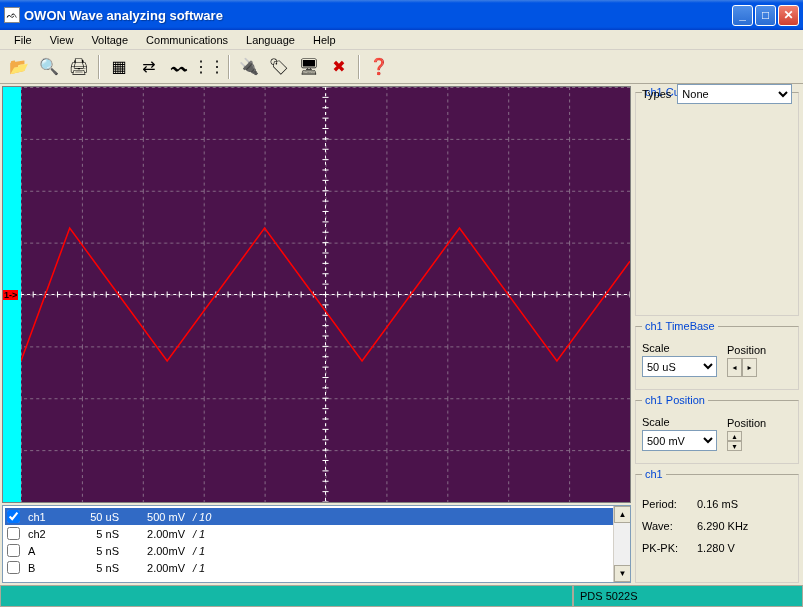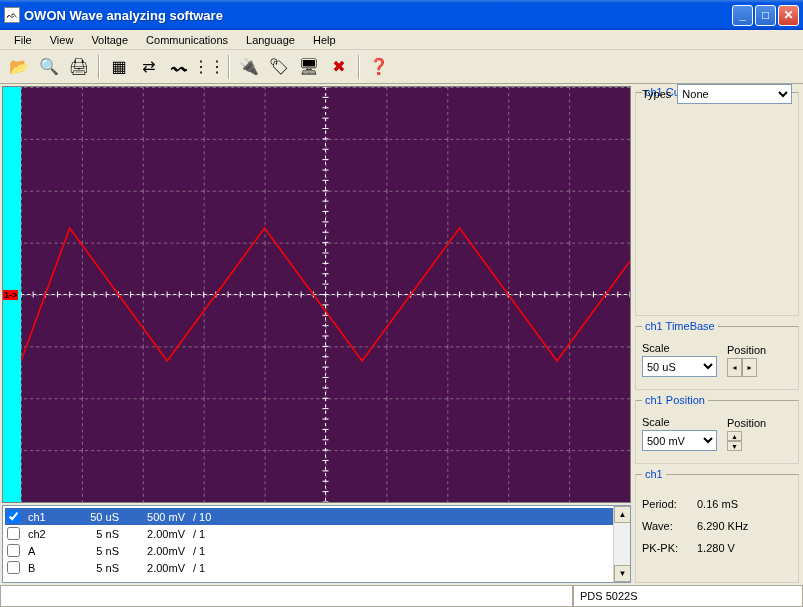--- a/index.html
+++ b/index.html
@@ -24,21 +24,21 @@
 .gridarea { position: absolute; left: 18px; right: 0; top: 0; bottom: 0; background: #4b134b; }
 .gridarea svg { width: 100%; height: 100%; display: block; }
 .chlist { height: 78px; background: #fff; border: 1px solid #7f9db9; overflow: hidden; position: relative; }
 .chlist-inner { padding: 2px; }
 .chrow { display: flex; align-items: center; height: 17px; padding: 0 2px; font-family: "MS Sans Serif", sans-serif; font-size: 11px; gap: 4px; }
 .chrow.sel { background: #316ac5; color: white; }
 .chrow input[type=checkbox] { margin-right: 4px; }
 .chrow .c1 { width: 40px; }
 .chrow .c2 { width: 55px; text-align: right; padding-right: 8px; }
 .chrow .c3 { width: 58px; text-align: right; padding-right: 4px; }
-.chrow .c4 { width: 40px; }
+.chrow .c4 { width: 40px; font-style: italic; }
 .scrollbar { position: absolute; right: 0; top: 0; width: 17px; height: 100%; background: #f0f0f0; border-left: 1px solid #d4d0c8; }
 .sbtn { width: 17px; height: 17px; background: #ece9d8; border: 1px solid #aca899; display: flex; align-items: center; justify-content: center; font-size: 8px; cursor: pointer; }
 .sbtn.dn { position: absolute; bottom: 0; }
 .rightcol { width: 170px; padding: 2px 4px 2px 2px; display: flex; flex-direction: column; gap: 4px; }
 fieldset { border: 1px solid #d4d0c8; border-top-color: #aca899; padding: 8px 6px 6px 6px; background: #ece9d8; }
 fieldset legend { color: #0046d5; font-size: 11px; padding: 0 3px; }
 .cursor-fs { height: 230px; position: relative; }
 .cursor-row { position: absolute; bottom: 8px; left: 6px; right: 6px; display: flex; align-items: center; gap: 6px; }
 .cursor-row label { font-size: 11px; }
 .cursor-row select { flex: 1; font-size: 11px; height: 20px; border: 1px solid #7f9db9; background: white; }
@@ -47,21 +47,21 @@
 .ctrl-col { display: flex; flex-direction: column; gap: 2px; }
 .ctrl-col label { font-size: 11px; }
 .ctrl-col select { font-size: 11px; height: 21px; width: 75px; border: 1px solid #7f9db9; background: white; }
 .spinpair { display: flex; }
 .spinbtn { width: 15px; height: 19px; background: #ece9d8; border: 1px solid #aca899; font-size: 8px; display: flex; align-items: center; justify-content: center; cursor: pointer; }
 .spinv { display: flex; flex-direction: column; }
 .spinv .spinbtn { height: 10px; width: 15px; }
 .stats-fs { flex: 1; }
 .stat-row { display: flex; margin: 10px 0; }
 .stat-row .k { width: 55px; }
-.statusbar { height: 22px; background: #ffffff; border-top: 1px solid #aca899; display: flex; }
+.statusbar { height: 22px; background: #14b8a6; border-top: 1px solid #aca899; display: flex; }
 .statusbar .pane { border: 1px solid #aca899; border-top: none; height: 100%; display: flex; align-items: center; padding: 0 6px; font-size: 11px; }
 .statusbar .pane.wide { flex: 1; }
 .statusbar .pane.model { width: 230px; }
 </style>
 </head>
 <body>
 
 <div class="titlebar">
   <div class="icon">ᨒ</div>
   <div class="title">OWON Wave analyzing software</div>

